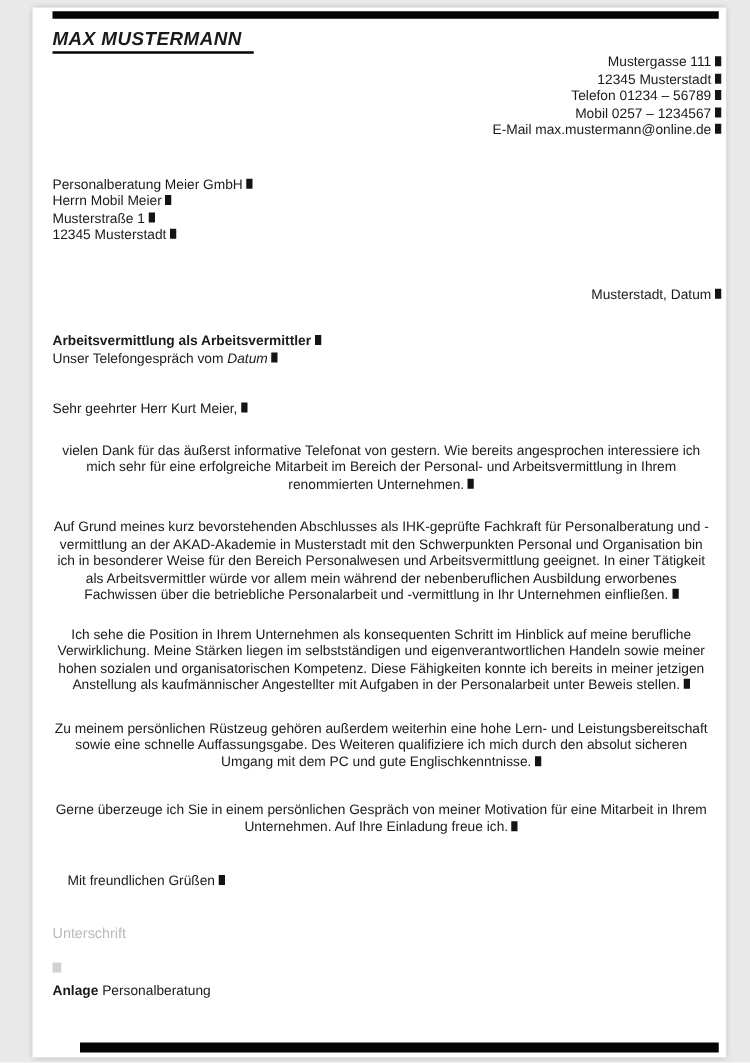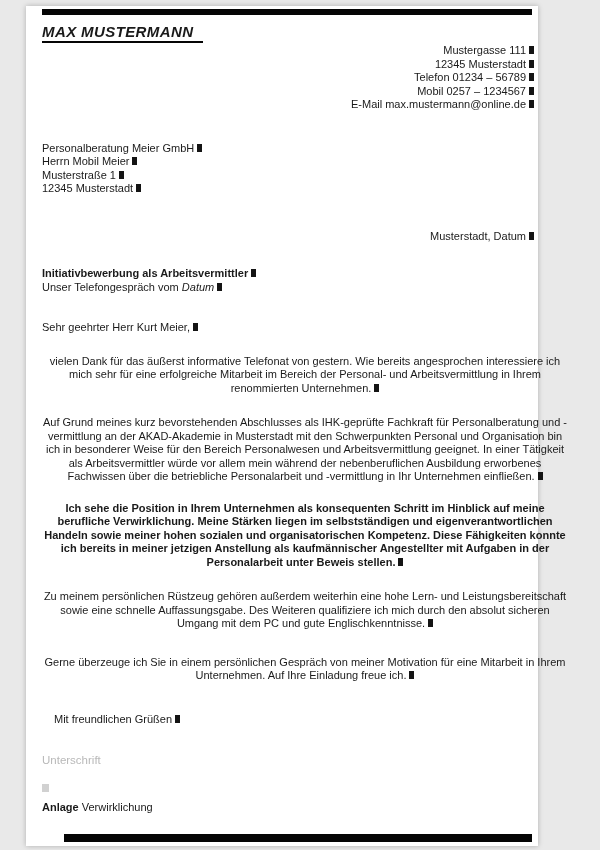--- a/index.html
+++ b/index.html
@@ -11,21 +11,21 @@
     height: 850px;
     background: #e9e9e9;
     font-family: "Liberation Sans", sans-serif;
     position: relative;
     overflow: hidden;
   }
   .page {
     position: absolute;
     left: 26px;
     top: 6px;
-    width: 512px;
+    width: 555px;
     height: 840px;
     background: #ffffff;
     box-shadow: 0 0 5px rgba(0,0,0,0.25);
     color: #1a1a1a;
     font-size: 11px;
     line-height: 13.5px;
   }
   .top-rule {
     margin: 3px 6px 0 16px;
     height: 6px;
@@ -68,21 +68,21 @@
   }
   .salutation {
     margin: 27px 0 0 16px;
   }
   .body-paragraph {
     margin: 20px 0 0 16px;
     width: 526px;
     text-align: center;
   }
   .p2 { margin-top: 21px; }
-  .p3 { margin-top: 18px; font-weight: bold; }
+  .p3 { margin-top: 18px; }
   .p4 { margin-top: 21px; }
   .p5 { margin-top: 25px; }
   .closing {
     margin: 30px 0 0 28px;
   }
   .signature-placeholder {
     margin: 28px 0 0 16px;
     color: #b9b9b9;
     font-size: 11.5px;
   }
@@ -136,21 +136,21 @@
 
   <div class="recipient-block">
     <div><span>Personalberatung Meier GmbH</span><span class="pmark"></span></div>
     <div><span>Herrn Mobil Meier</span><span class="pmark"></span></div>
     <div><span>Musterstraße 1</span><span class="pmark"></span></div>
     <div><span>12345 Musterstadt</span><span class="pmark"></span></div>
   </div>
 
   <div class="date-line"><span>Musterstadt, Datum</span><span class="pmark"></span></div>
 
-  <div class="subject-line"><span>Initiativbewerbung als Arbeitsvermittler</span><span class="pmark"></span></div>
+  <div class="subject-line"><span>Arbeitsvermittlung als Arbeitsvermittler</span><span class="pmark"></span></div>
 
   <div class="reference-line"><span>Unser Telefongespräch vom </span><span class="emph">Datum</span><span class="pmark"></span></div>
 
   <div class="salutation"><span>Sehr geehrter Herr Kurt Meier,</span><span class="pmark"></span></div>
 
   <div class="body-paragraph p1"><span>vielen Dank für das äußerst informative Telefonat von gestern. Wie bereits angesprochen interessiere ich mich sehr für eine erfolgreiche Mitarbeit im Bereich der Personal- und Arbeitsvermittlung in Ihrem renommierten Unternehmen.</span><span class="pmark"></span></div>
 
   <div class="body-paragraph p2"><span>Auf Grund meines kurz bevorstehenden Abschlusses als IHK-geprüfte Fachkraft für Personalberatung und -vermittlung an der AKAD-Akademie in Musterstadt mit den Schwerpunkten Personal und Organisation bin ich in besonderer Weise für den Bereich Personalwesen und Arbeitsvermittlung geeignet. In einer Tätigkeit als Arbeitsvermittler würde vor allem mein während der nebenberuflichen Ausbildung erworbenes Fachwissen über die betriebliche Personalarbeit und -vermittlung in Ihr Unternehmen einfließen.</span><span class="pmark"></span></div>
 
   <div class="body-paragraph p3"><span>Ich sehe die Position in Ihrem Unternehmen als konsequenten Schritt im Hinblick auf meine berufliche Verwirklichung. Meine Stärken liegen im selbstständigen und eigenverantwortlichen Handeln sowie meiner hohen sozialen und organisatorischen Kompetenz. Diese Fähigkeiten konnte ich bereits in meiner jetzigen Anstellung als kaufmännischer Angestellter mit Aufgaben in der Personalarbeit unter Beweis stellen.</span><span class="pmark"></span></div>
@@ -160,18 +160,18 @@
   <div class="body-paragraph p5"><span>Gerne überzeuge ich Sie in einem persönlichen Gespräch von meiner Motivation für eine Mitarbeit in Ihrem Unternehmen. Auf Ihre Einladung freue ich.</span><span class="pmark"></span></div>
 
   <div class="closing"><span>Mit freundlichen Grüßen</span><span class="pmark"></span></div>
 
   <div class="signature-placeholder">Unterschrift</div>
 
   <div class="formatting-mark"></div>
 
   <div class="enclosure-line">
     <span class="label">Anlage</span>
-    <span>Verwirklichung</span>
+    <span>Personalberatung</span>
   </div>
 
   <div class="bottom-rule"></div>
 
 </div>
 
 </body></html>

